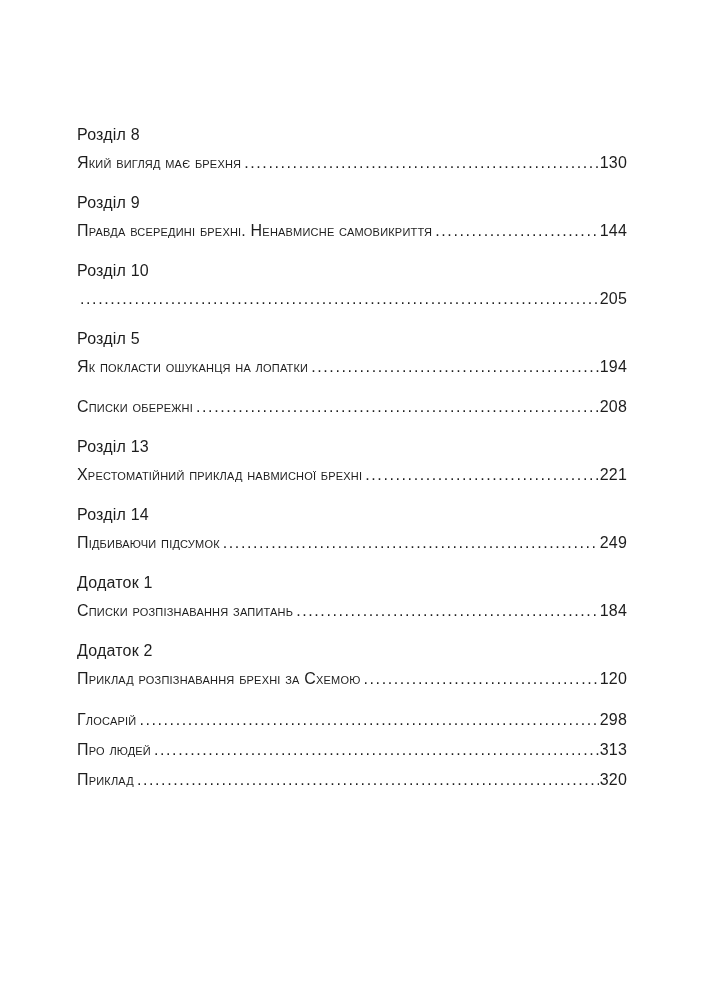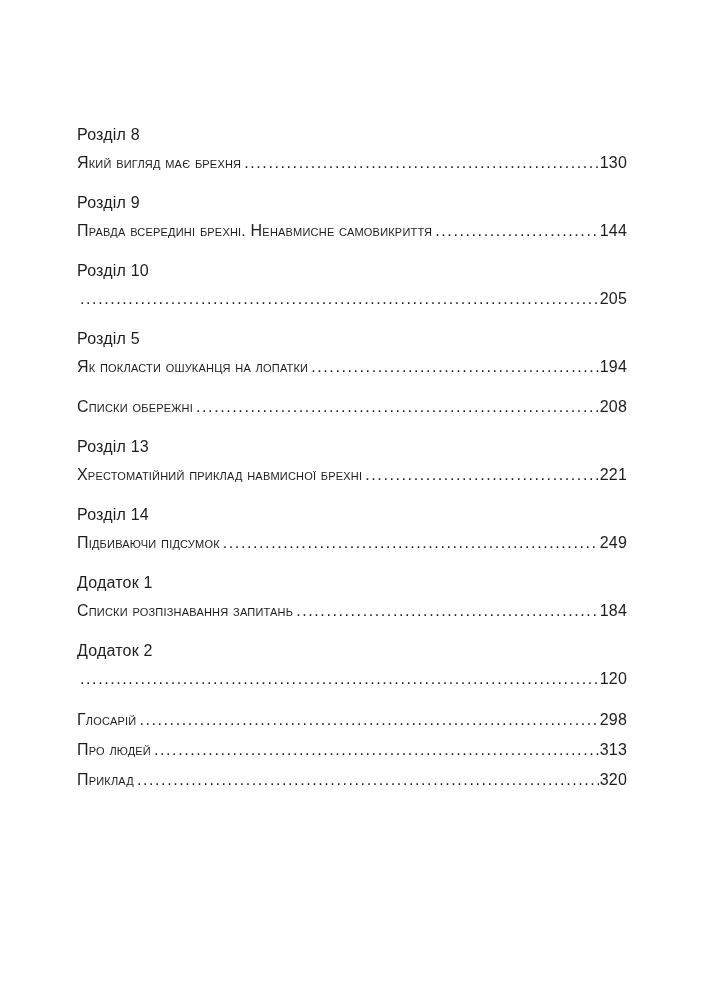--- a/index.html
+++ b/index.html
@@ -140,20 +140,21 @@
       <div class="toc-row">
         <span class="toc-title">Списки розпізнавання запитань</span>
         <span class="leader">........................................................................................................................................................................................................</span>
         <span class="toc-page">184</span>
       </div>
     </div>
 
     <div class="toc-group">
       <div class="toc-heading">Додаток 2</div>
       <div class="toc-row">
+        <span class="toc-title">Приклад розпізнавання брехні за Схемою</span>
         <span class="leader">........................................................................................................................................................................................................</span>
         <span class="toc-page">120</span>
       </div>
     </div>
 
   </div>
 
   <div class="section section-back">
 
     <div class="toc-row">

